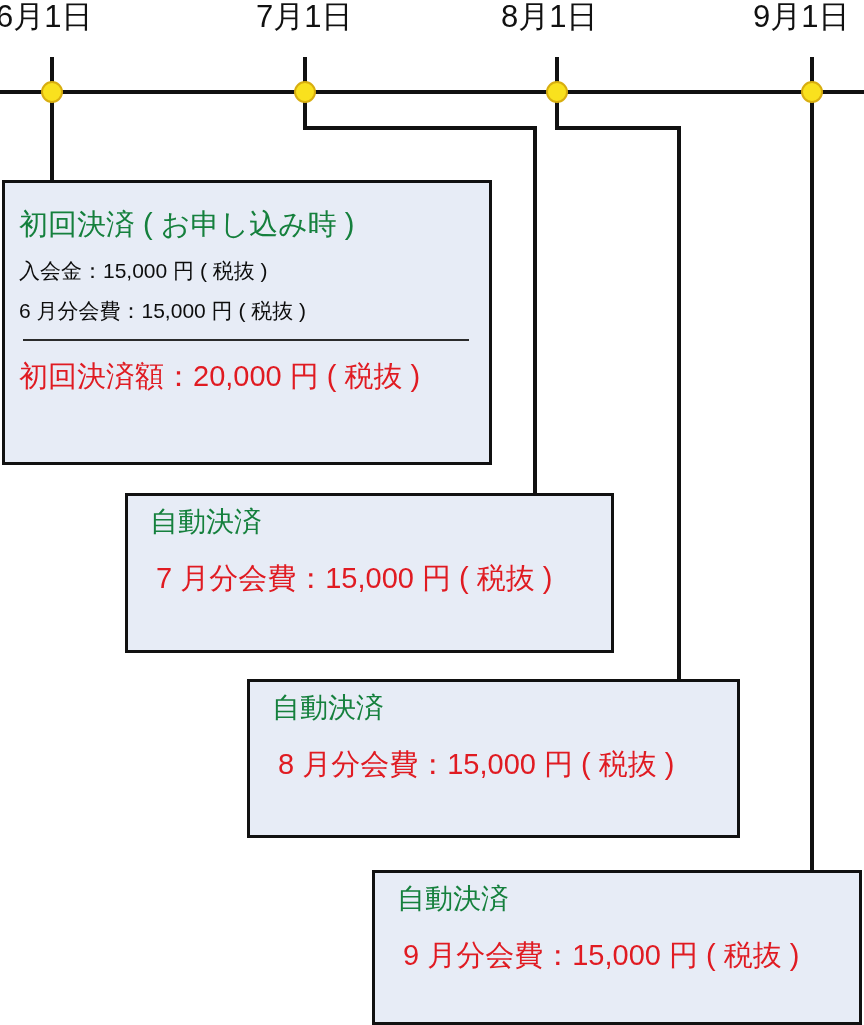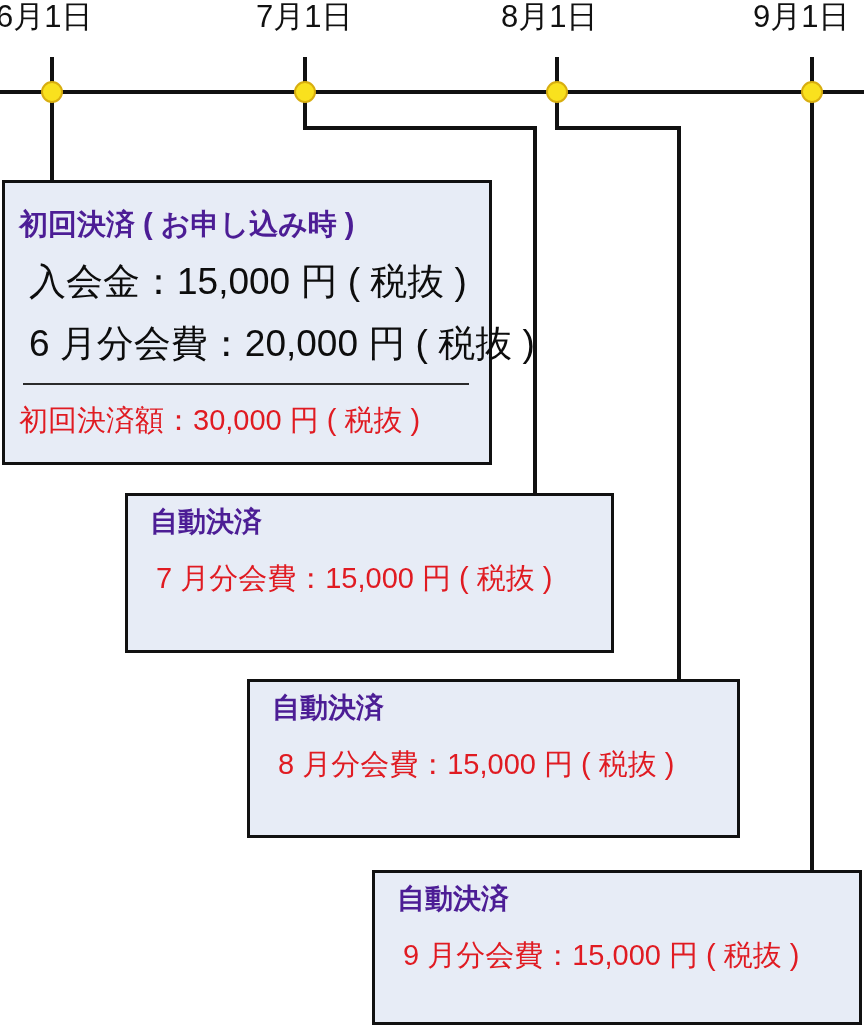--- a/index.html
+++ b/index.html
@@ -47,41 +47,41 @@
 
   
   .card{
     position:absolute;
     background:#e7ecf6;
     border:3px solid #111111;
     box-sizing:border-box;
     z-index:3;
   }
   .card-title{
-    font-weight:bold;
-    color:#4c1d95;
+    font-weight:normal;
+    color:#15803d;
     white-space:nowrap;
   }
   .card-line{
     color:#0d0d0d;
     white-space:nowrap;
   }
   .card-line.accent{
     color:#e01b22;
     white-space:nowrap;
   }
   .rule{
     height:2px;
     background:#2b2b2b;
   }
 
   
   #card1{left:2px;top:180px;width:490px;height:285px;}
   #card1 .card-title{font-size:29px;margin:22px 0 0 14px;}
-  #card1 .card-line{font-size:37px;margin:12px 0 0 24px;}
+  #card1 .card-line{font-size:21px;margin:12px 0 0 14px;}
   #card1 .rule{margin:14px 20px 0 18px;}
   #card1 .card-line.accent{font-size:29px;margin:16px 0 0 14px;}
 
   
   .card-sm .card-title{font-size:28px;margin:7px 0 0 22px;}
   .card-sm .card-line.accent{font-size:29px;margin:18px 0 0 28px;}
   #card2{left:125px;top:493px;width:489px;height:160px;}
   #card3{left:247px;top:679px;width:493px;height:159px;}
   #card4{left:372px;top:870px;width:490px;height:155px;}
 </style>
@@ -115,23 +115,23 @@
   <div class="seg-v" style="left:810px; top:92px; height:780px;"></div>
 
   <div class="dot" style="left:41px;  top:81px;"></div>
   <div class="dot" style="left:294px; top:81px;"></div>
   <div class="dot" style="left:546px; top:81px;"></div>
   <div class="dot" style="left:801px; top:81px;"></div>
 
   <div class="card" id="card1">
     <div class="card-title">初回決済 ( お申し込み時 )</div>
     <div class="card-line">入会金：15,000 円 ( 税抜 )</div>
-    <div class="card-line"> 6 月分会費：20,000 円 ( 税抜 )</div>
+    <div class="card-line"> 6 月分会費：15,000 円 ( 税抜 )</div>
     <div class="rule"></div>
-    <div class="card-line accent">初回決済額：30,000 円 ( 税抜 )</div>
+    <div class="card-line accent">初回決済額：20,000 円 ( 税抜 )</div>
   </div>
 
   <div class="card card-sm" id="card2">
     <div class="card-title">自動決済</div>
     <div class="card-line accent">7 月分会費：15,000 円 ( 税抜 )</div>
   </div>
 
   <div class="card card-sm" id="card3">
     <div class="card-title">自動決済</div>
     <div class="card-line accent">8 月分会費：15,000 円 ( 税抜 )</div>

